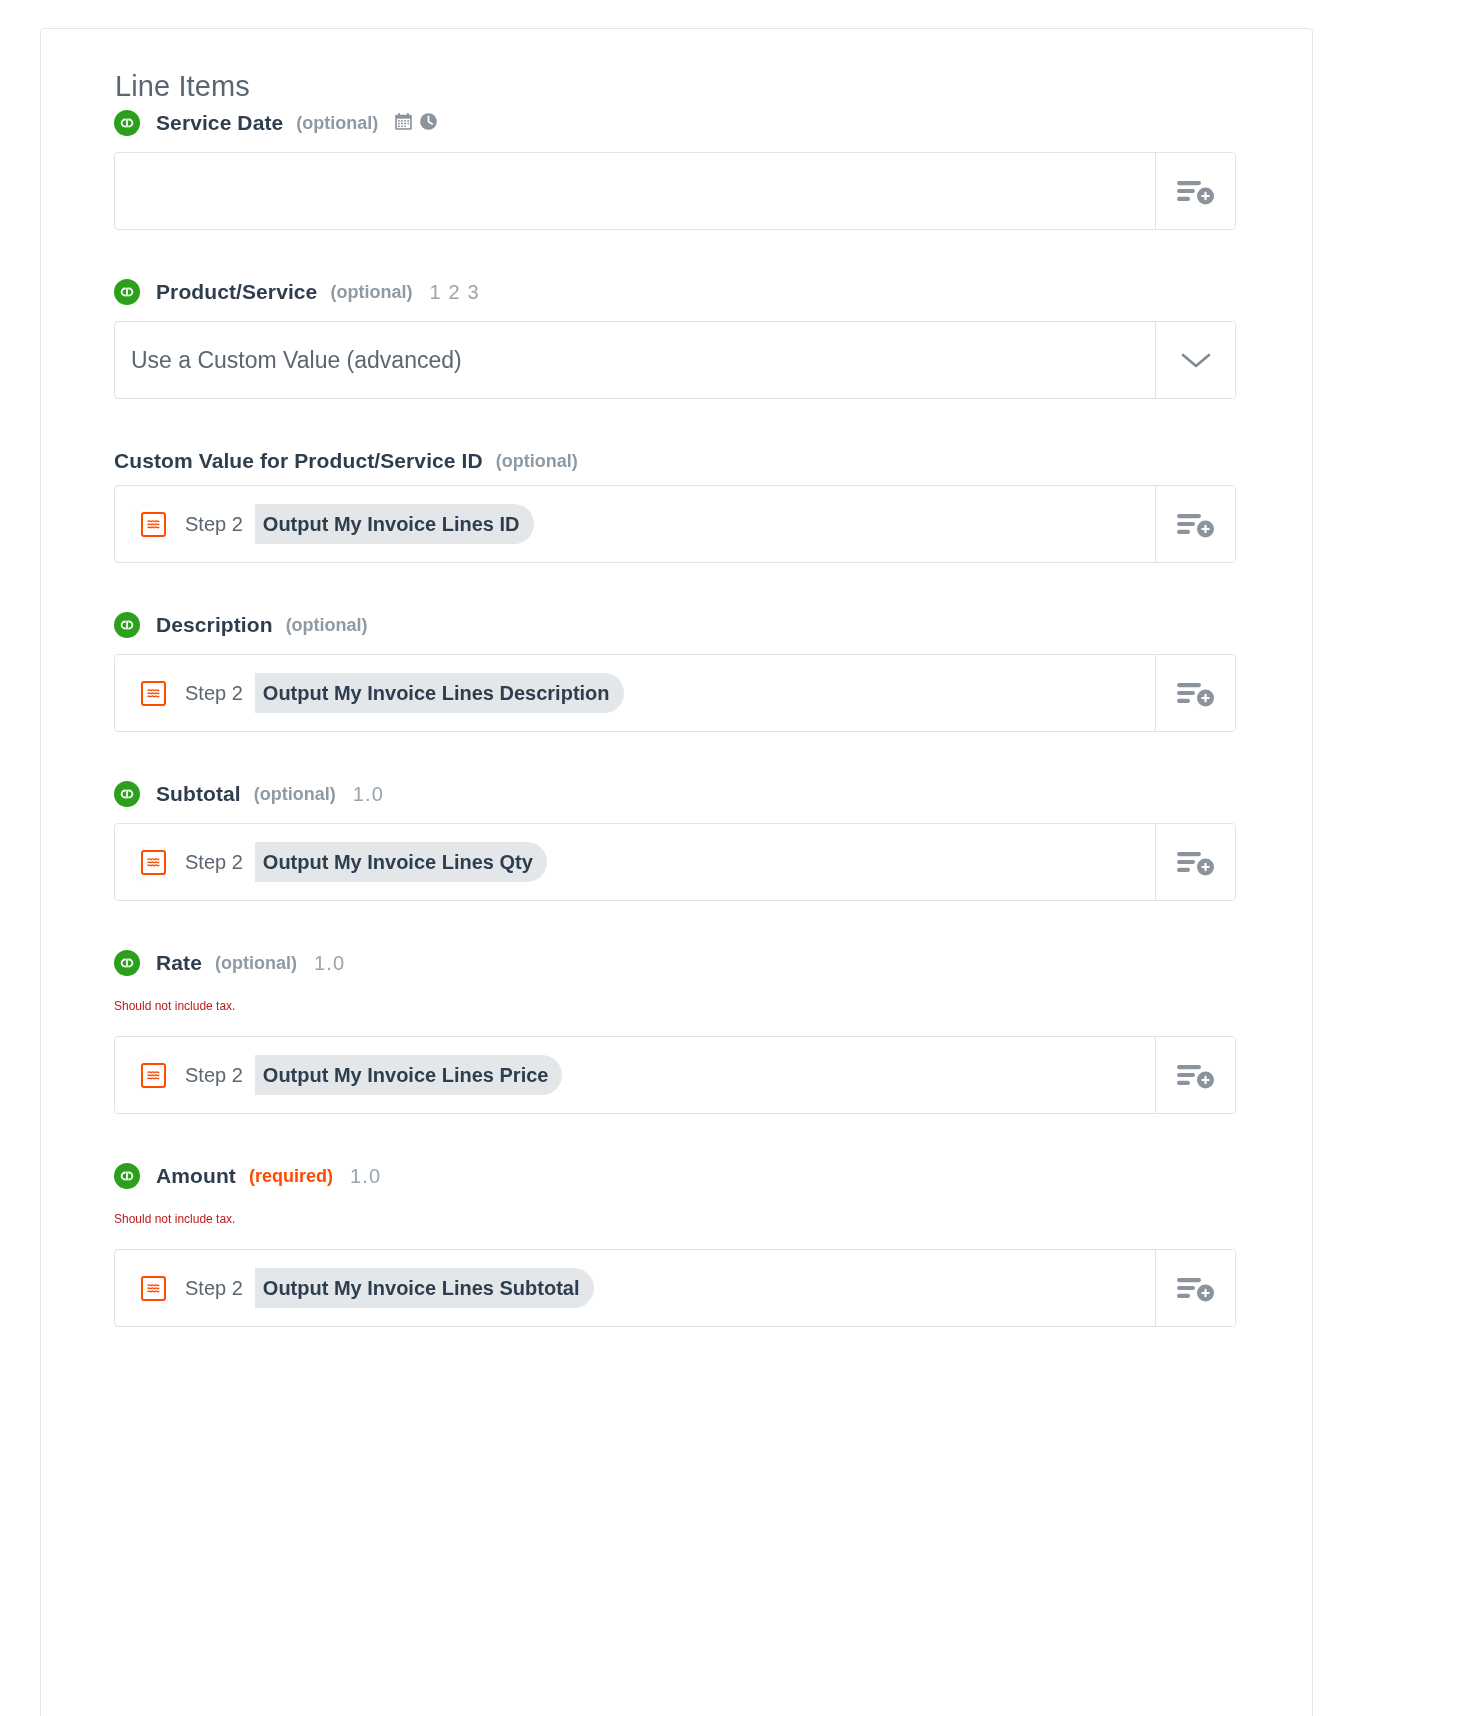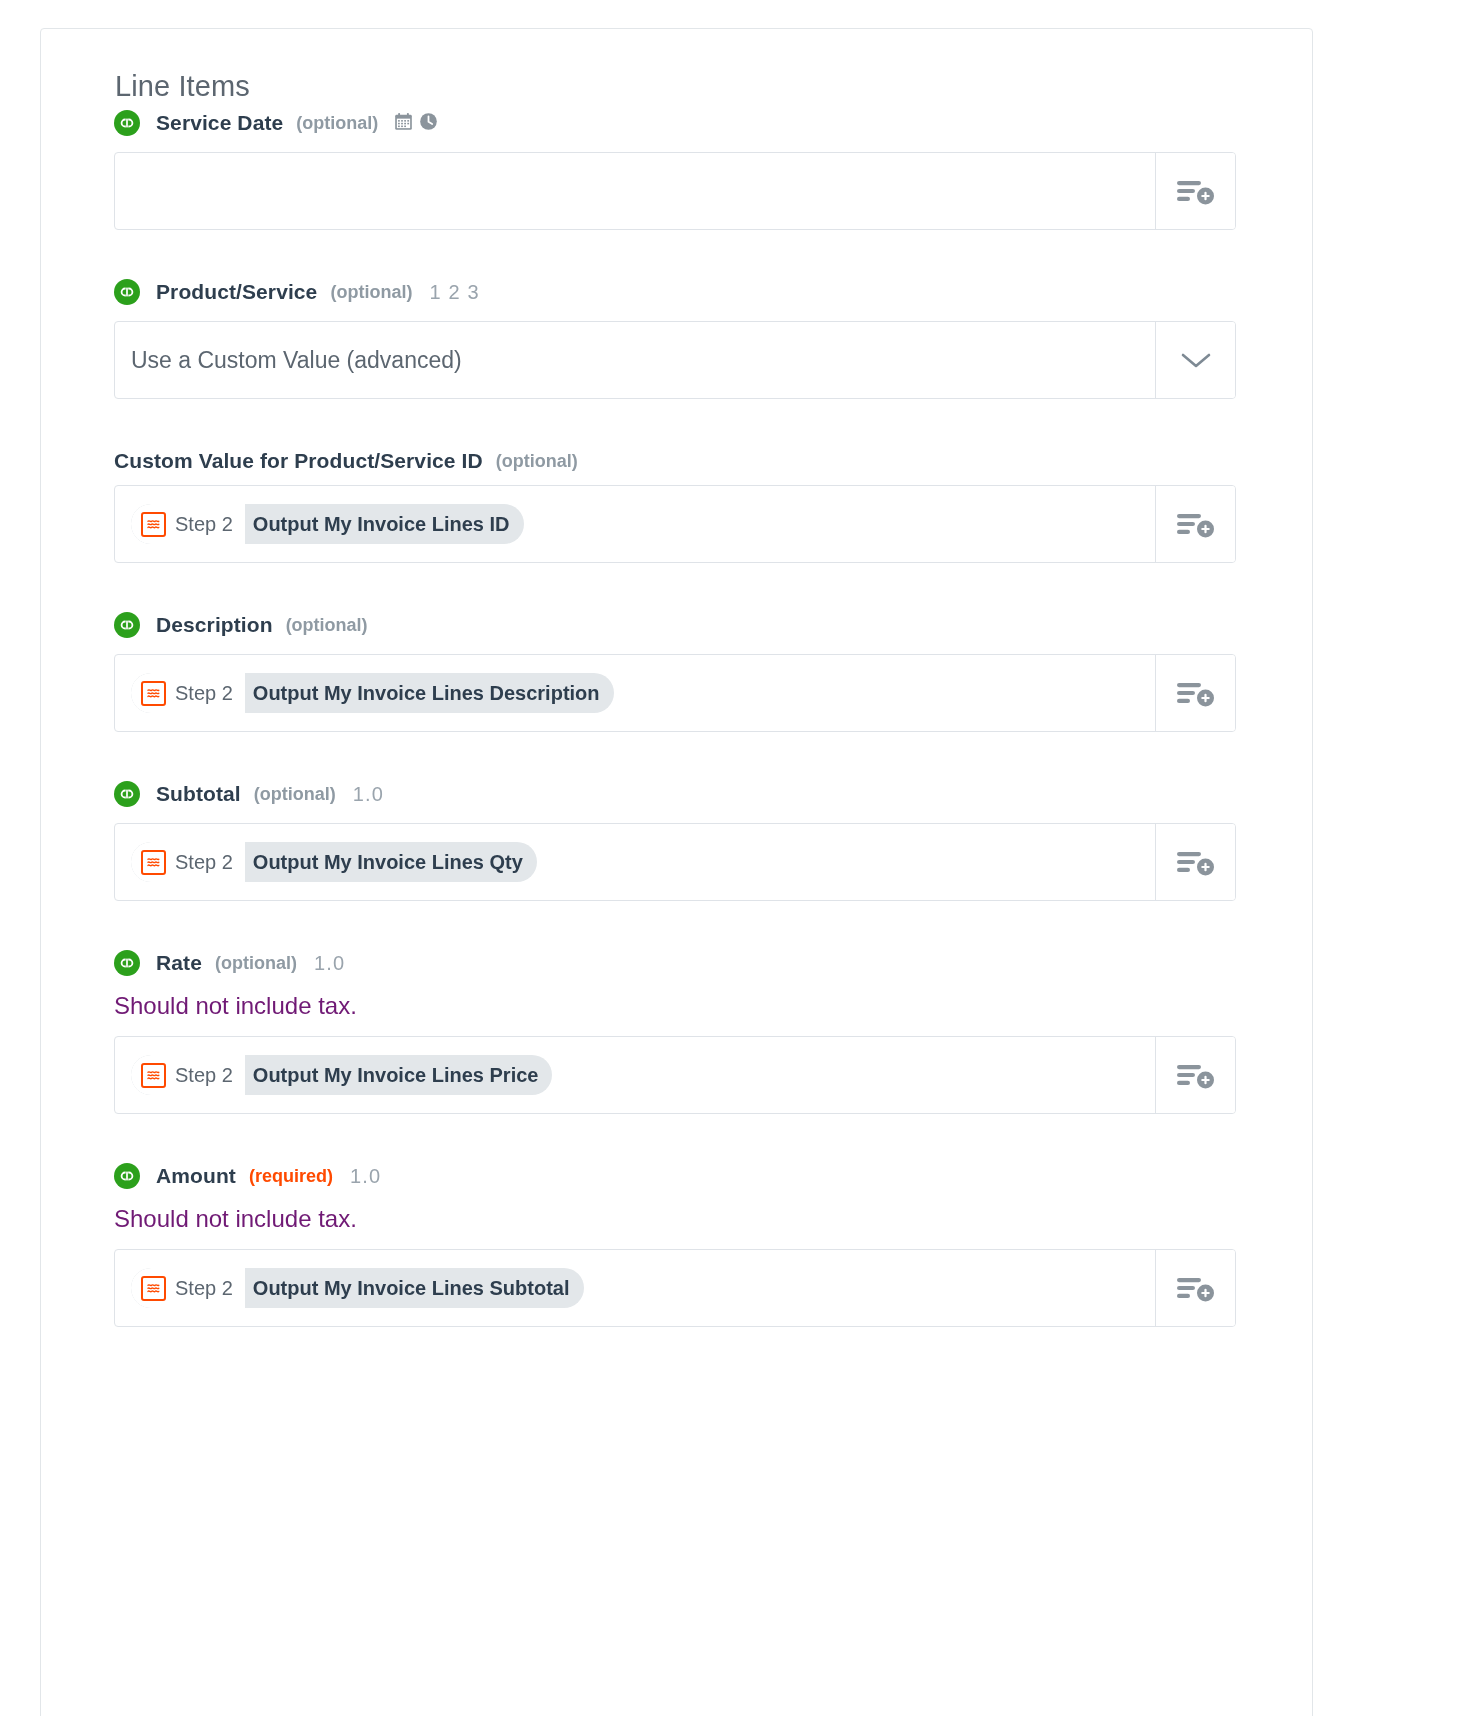--- a/index.html
+++ b/index.html
@@ -120,23 +120,23 @@
     line-height: 33px;
     color: #5c6670;
     margin: 0 0 17px 0;
     max-width: 1115px;
   }
   .help-text a {
     color: #559ef0;
     text-decoration: none;
   }
   .help-sub {
-    font-size: 24px;
+    font-size: 12px;
     line-height: 28px;
-    color: #701a75;
+    color: #b91c1c;
     margin: 0 0 16px 0;
   }
 
   
   .input-shell {
     display: flex;
     align-items: stretch;
     border: 1px solid #dfe3e8;
     border-radius: 4px;
     background: #fff;
@@ -182,21 +182,21 @@
     overflow: hidden;
     max-width: 100%;
   }
   .token-left {
     display: inline-flex;
     align-items: center;
     background: #ffffff;
     height: 40px;
     border-radius: 20px 0 0 20px;
     padding: 0 12px 0 10px;
-    gap: 9px;
+    gap: 19px;
   }
   .app-icon {
     width: 25px;
     height: 25px;
     border: 2px solid #ff4a00;
     border-radius: 3px;
     display: inline-flex;
     align-items: center;
     justify-content: center;
     flex: none;

